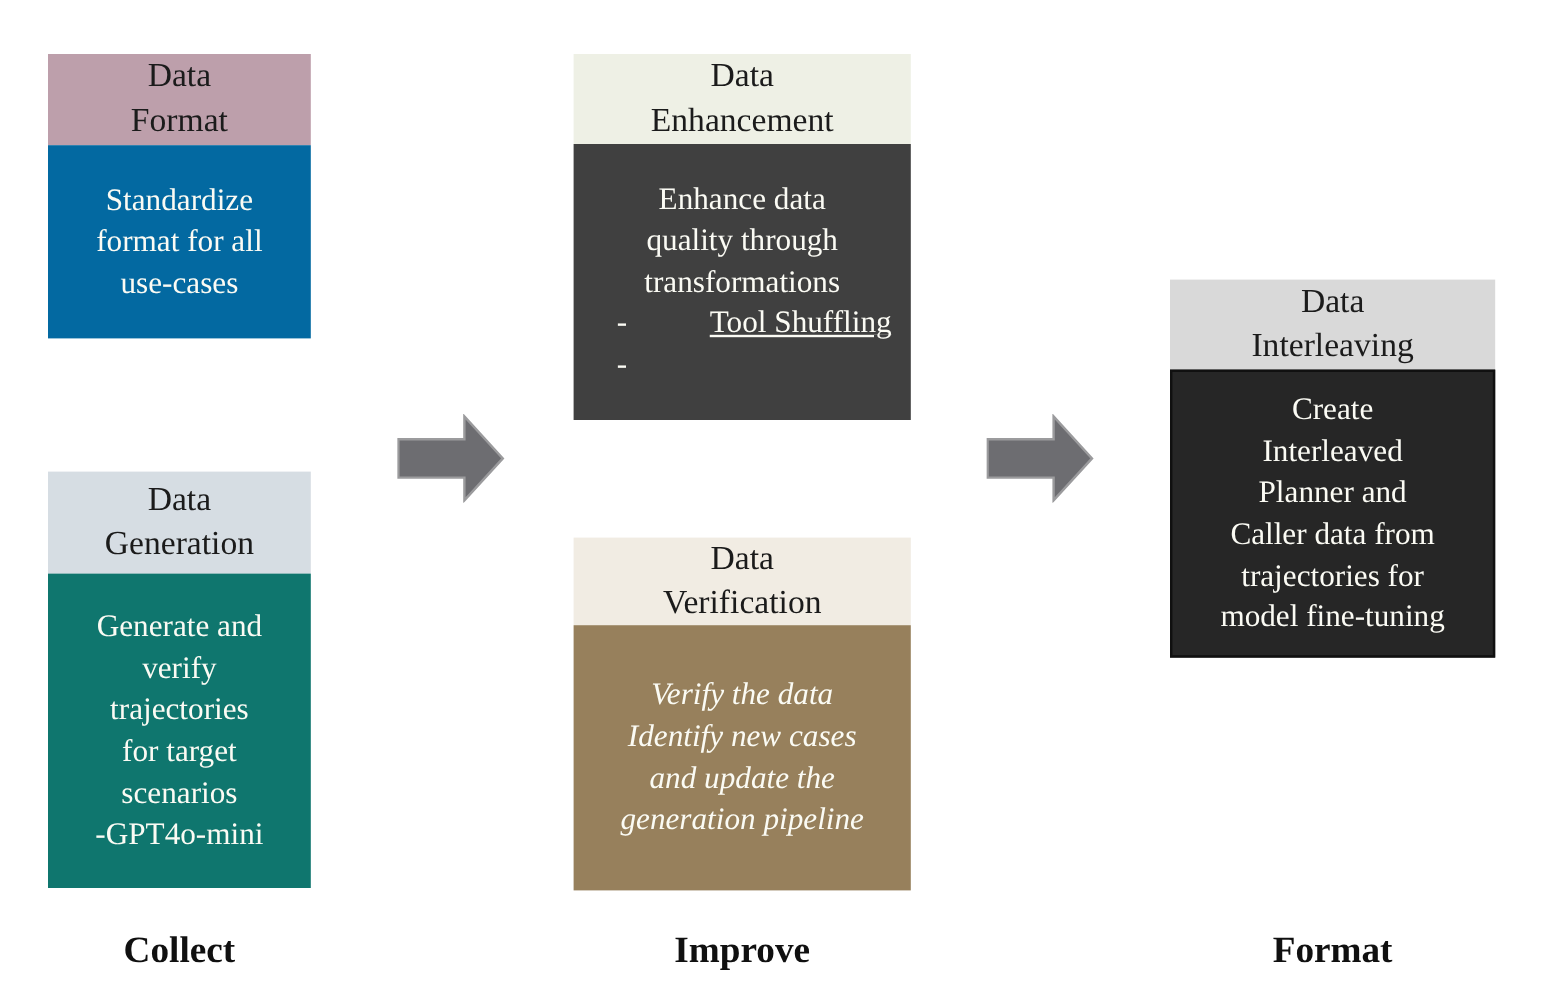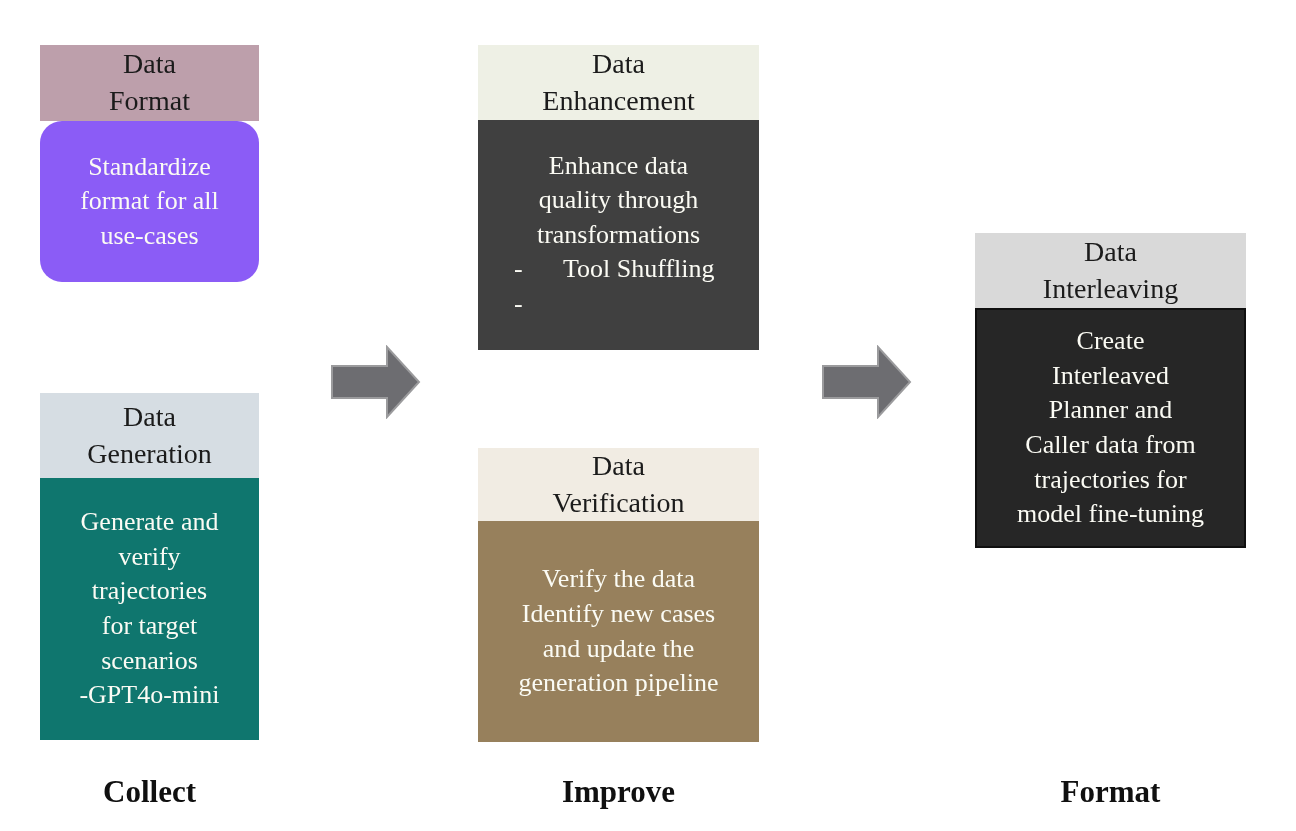--- a/index.html
+++ b/index.html
@@ -58,21 +58,21 @@
   
   .bullets {
     list-style: none;
     margin: 0;
     padding: 0 8px 0 28px;
     width: 100%;
     box-sizing: border-box;
   }
   .bullets li { display: flex; font-size: 26px; line-height: 1.33; }
   .bullets .dash { flex: 0 0 49px; text-align: left; }
-  .bullets .btext { flex: 1 1 auto; text-align: left; }
+  .bullets .btext { flex: 1 1 auto; text-align: right; text-decoration: underline; }
 
   
   .flow-arrow { position: absolute; width: 90px; height: 74px; }
   #arrow-collect-improve { left: 331px; top: 345px; }
   #arrow-improve-format  { left: 822px; top: 345px; }
 
   
   .stage-label {
     position: absolute;
     top: 774px;
@@ -86,21 +86,21 @@
   #label-format  { left: 975px; width: 271px; }
 </style>
 </head>
 <body>
 
 <div class="canvas">
 
   <div class="box" id="box-data-format">
     <div class="box-header" style="background-color: rgb(189, 159, 171);">Data
 Format</div>
-    <div class="box-body" style="background-color: #8b5cf6; border-radius: 22px;">
+    <div class="box-body" style="background-color: #0369a1;">
       <div class="body-text">Standardize
 format for all
 use-cases</div>
     </div>
   </div>
 
   <div class="box" id="box-data-generation">
     <div class="box-header" style="background-color: rgb(214, 221, 227);">Data
 Generation</div>
     <div class="box-body" style="background-color: #0f766e;">
@@ -128,21 +128,21 @@
         <li>
           <span class="dash">-</span>
         </li>
       </ul>
     </div>
   </div>
 
   <div class="box" id="box-data-verification">
     <div class="box-header" style="background-color: rgb(241, 236, 227);">Data
 Verification</div>
-    <div class="box-body" style="background-color: rgb(151, 128, 92);">
+    <div class="box-body" style="background-color: rgb(151, 128, 92); font-style: italic;">
       <div class="body-text">Verify the data
 Identify new cases
 and update the
 generation pipeline</div>
     </div>
   </div>
 
   <div class="box" id="box-data-interleaving">
     <div class="box-header" style="background-color: rgb(217, 217, 217);">Data
 Interleaving</div>

